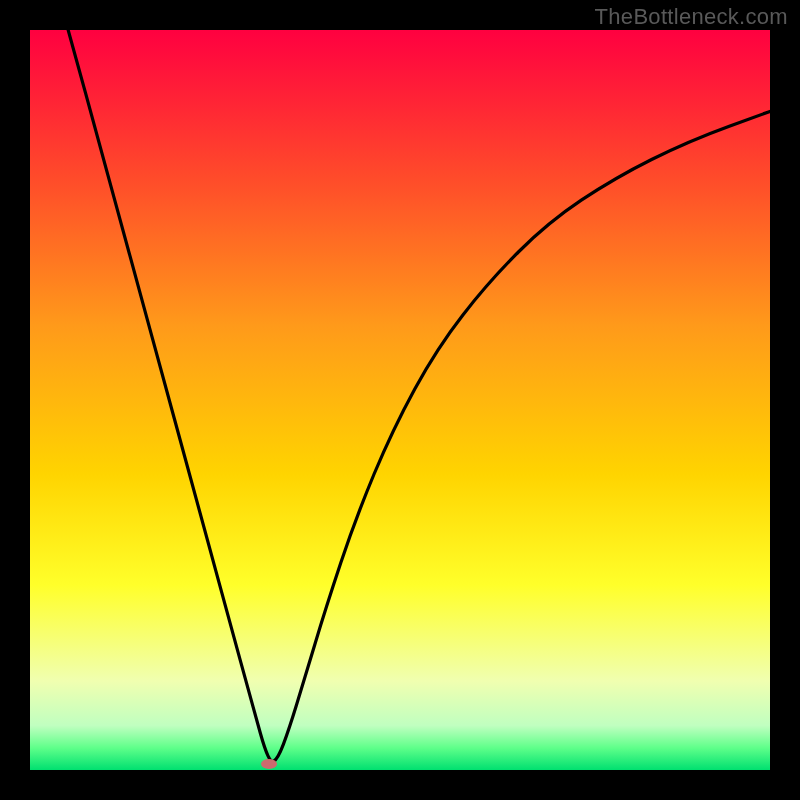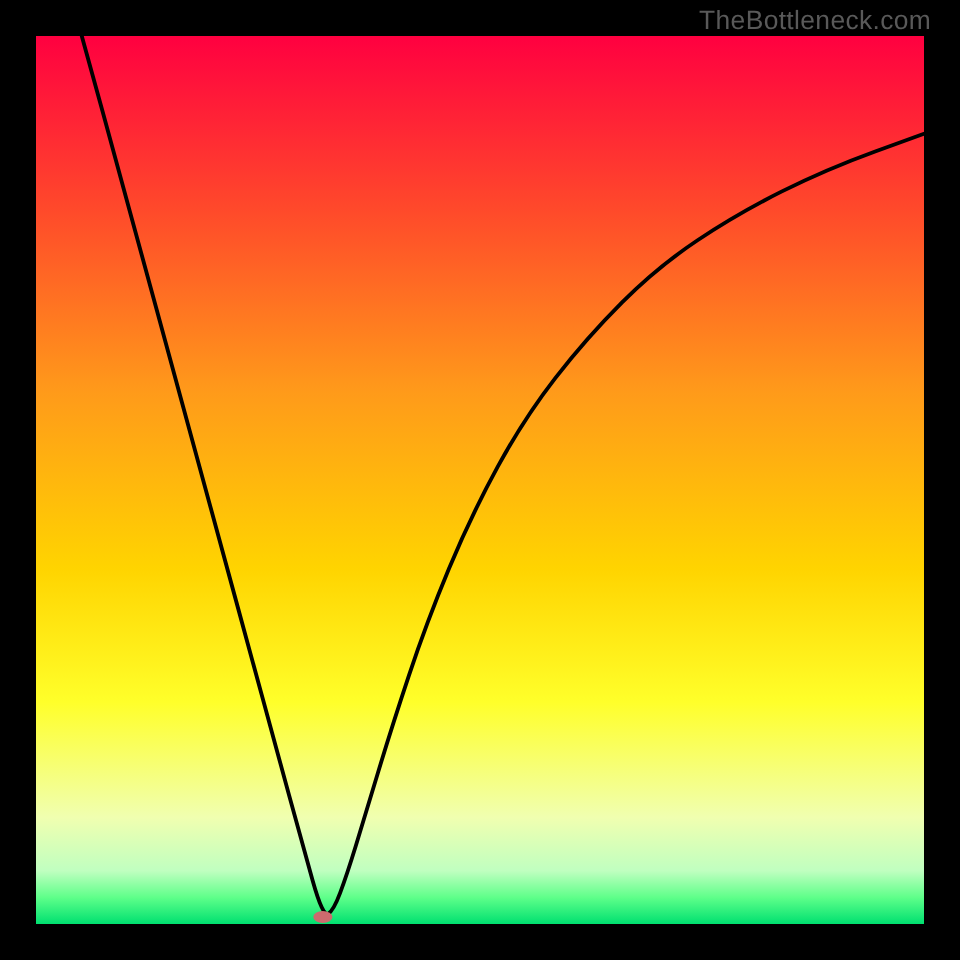--- a/index.html
+++ b/index.html
@@ -9,21 +9,21 @@
     font-family: Arial, Helvetica, sans-serif;
   }
   .container {
     width: 800px;
     height: 800px;
     position: relative;
   }
   .watermark {
     position: absolute;
     top: 4px;
-    right: 24px;
+    right: 12px;
     color: #595959;
     font-size: 22px;
     font-family: Arial, sans-serif;
     letter-spacing: 0.3px;
     z-index: 10;
   }
   svg {
     display: block;
   }
 </style>

